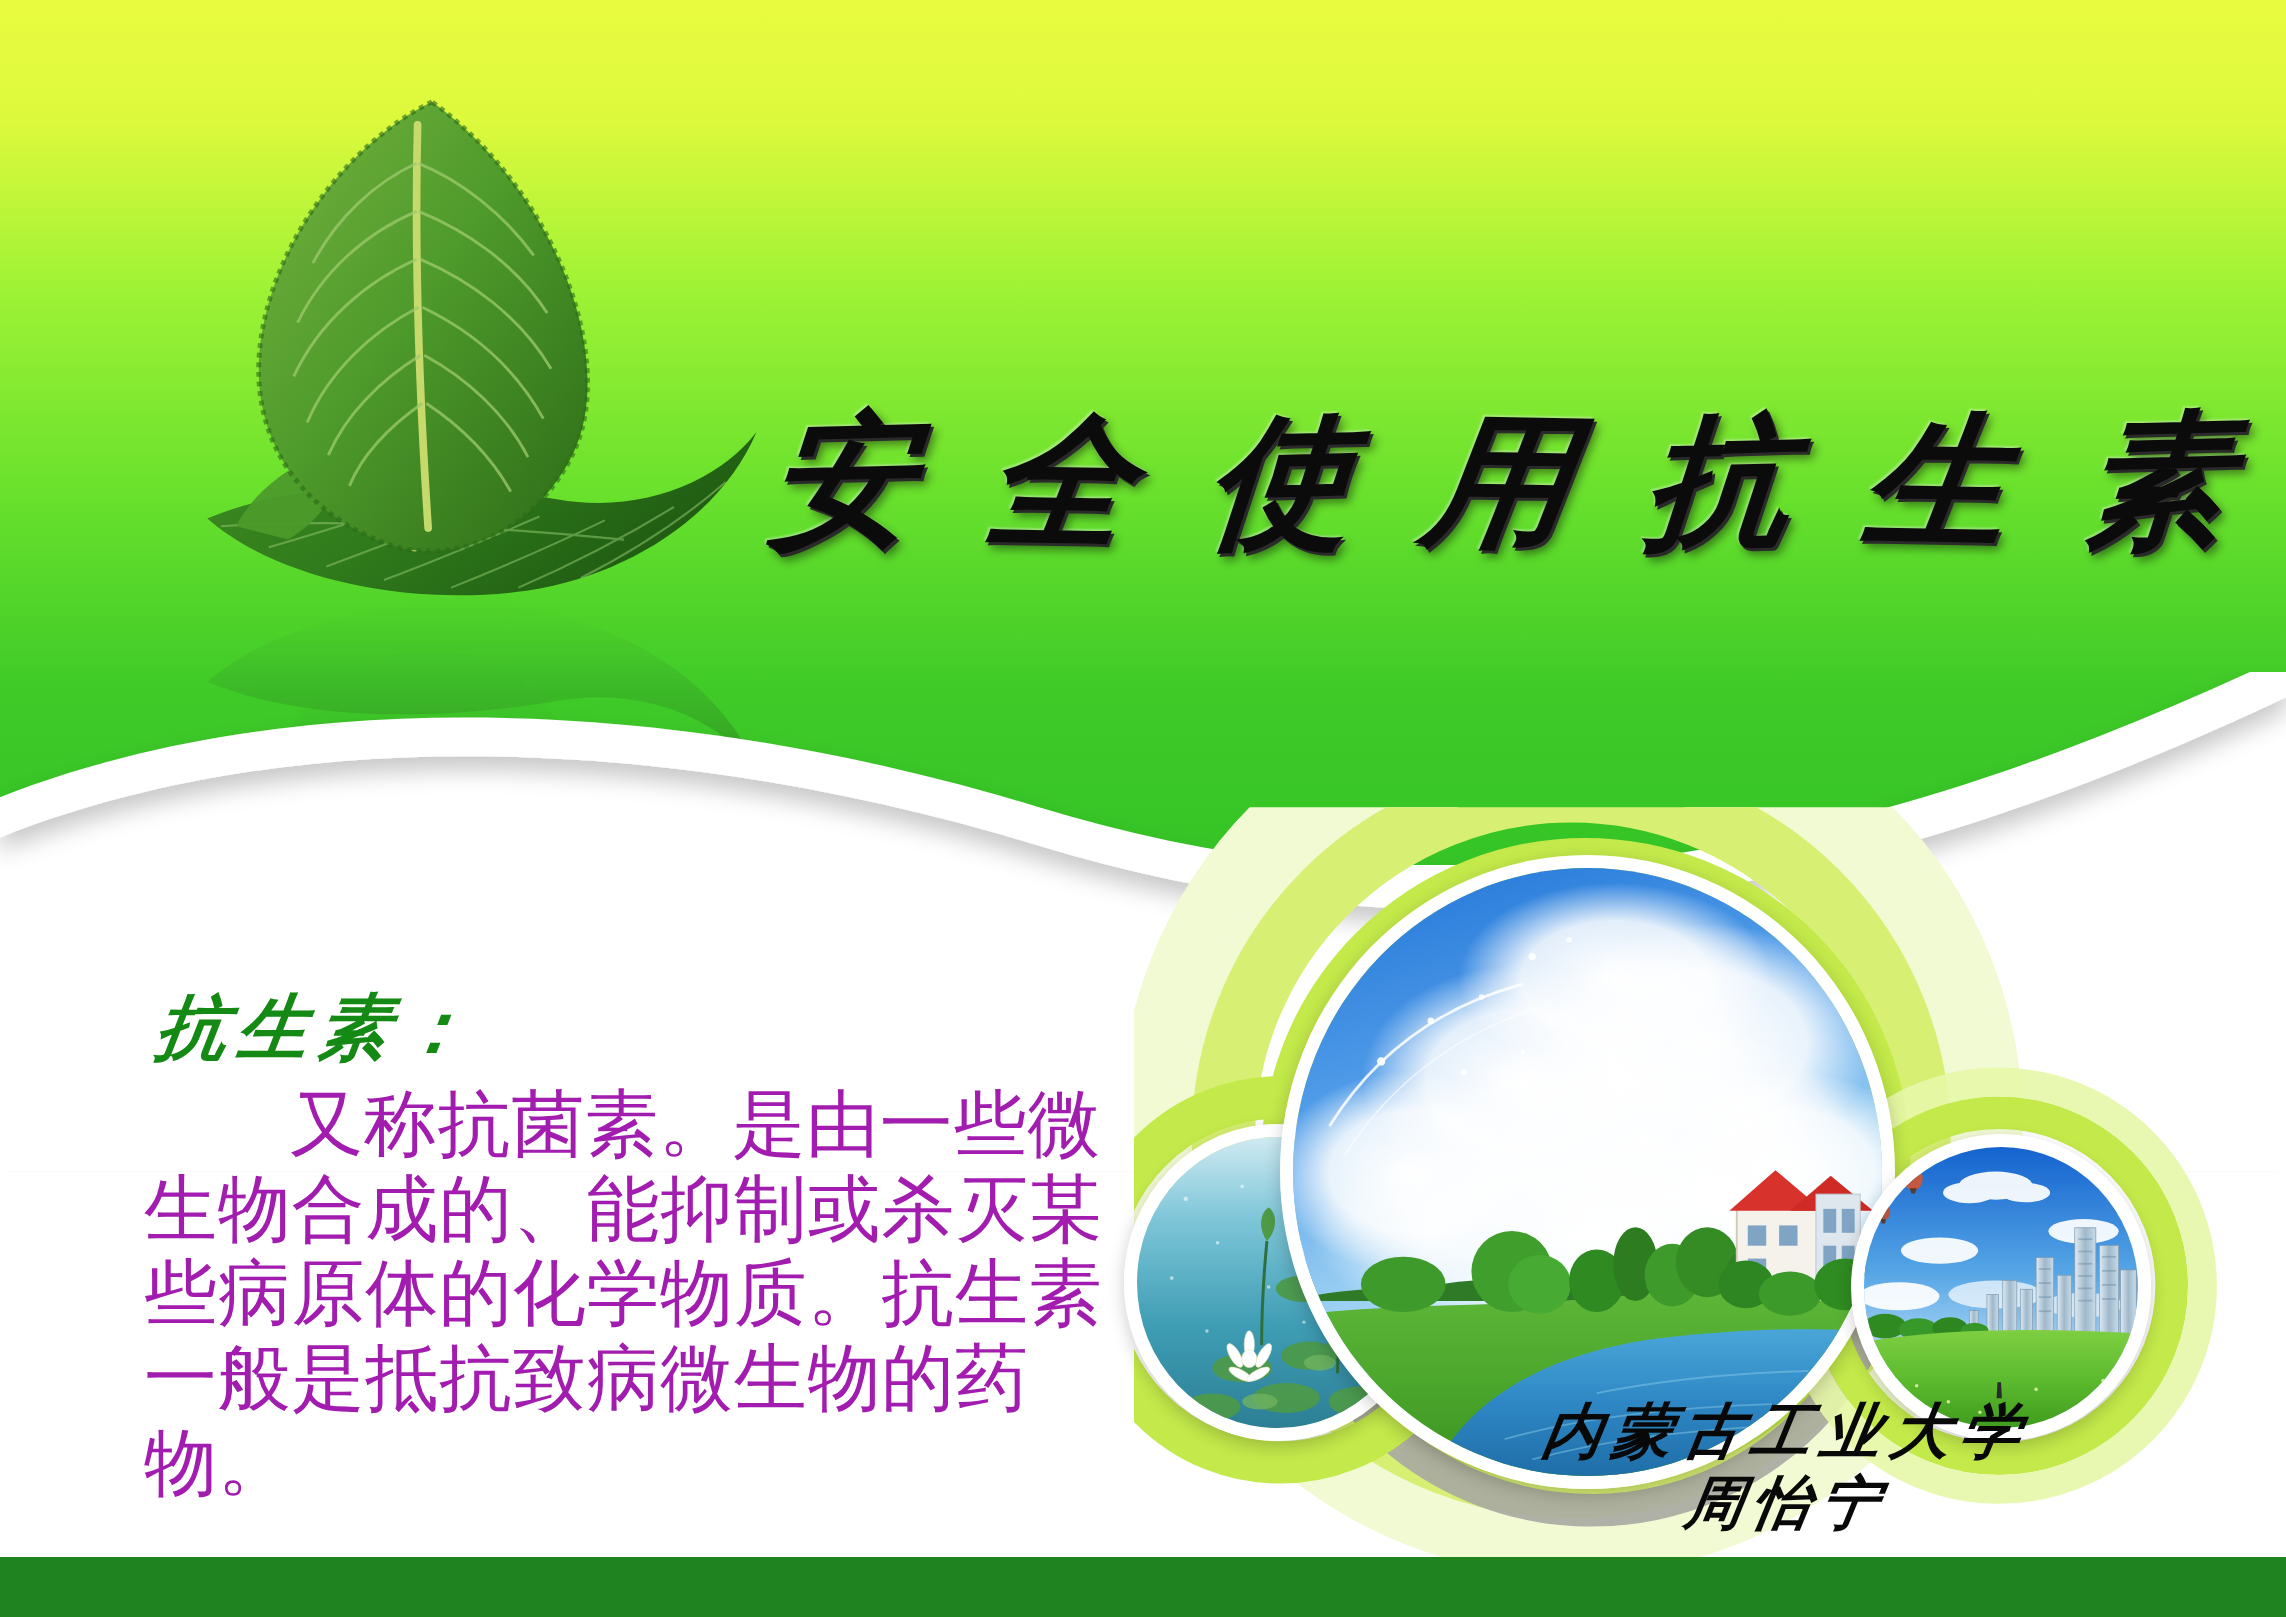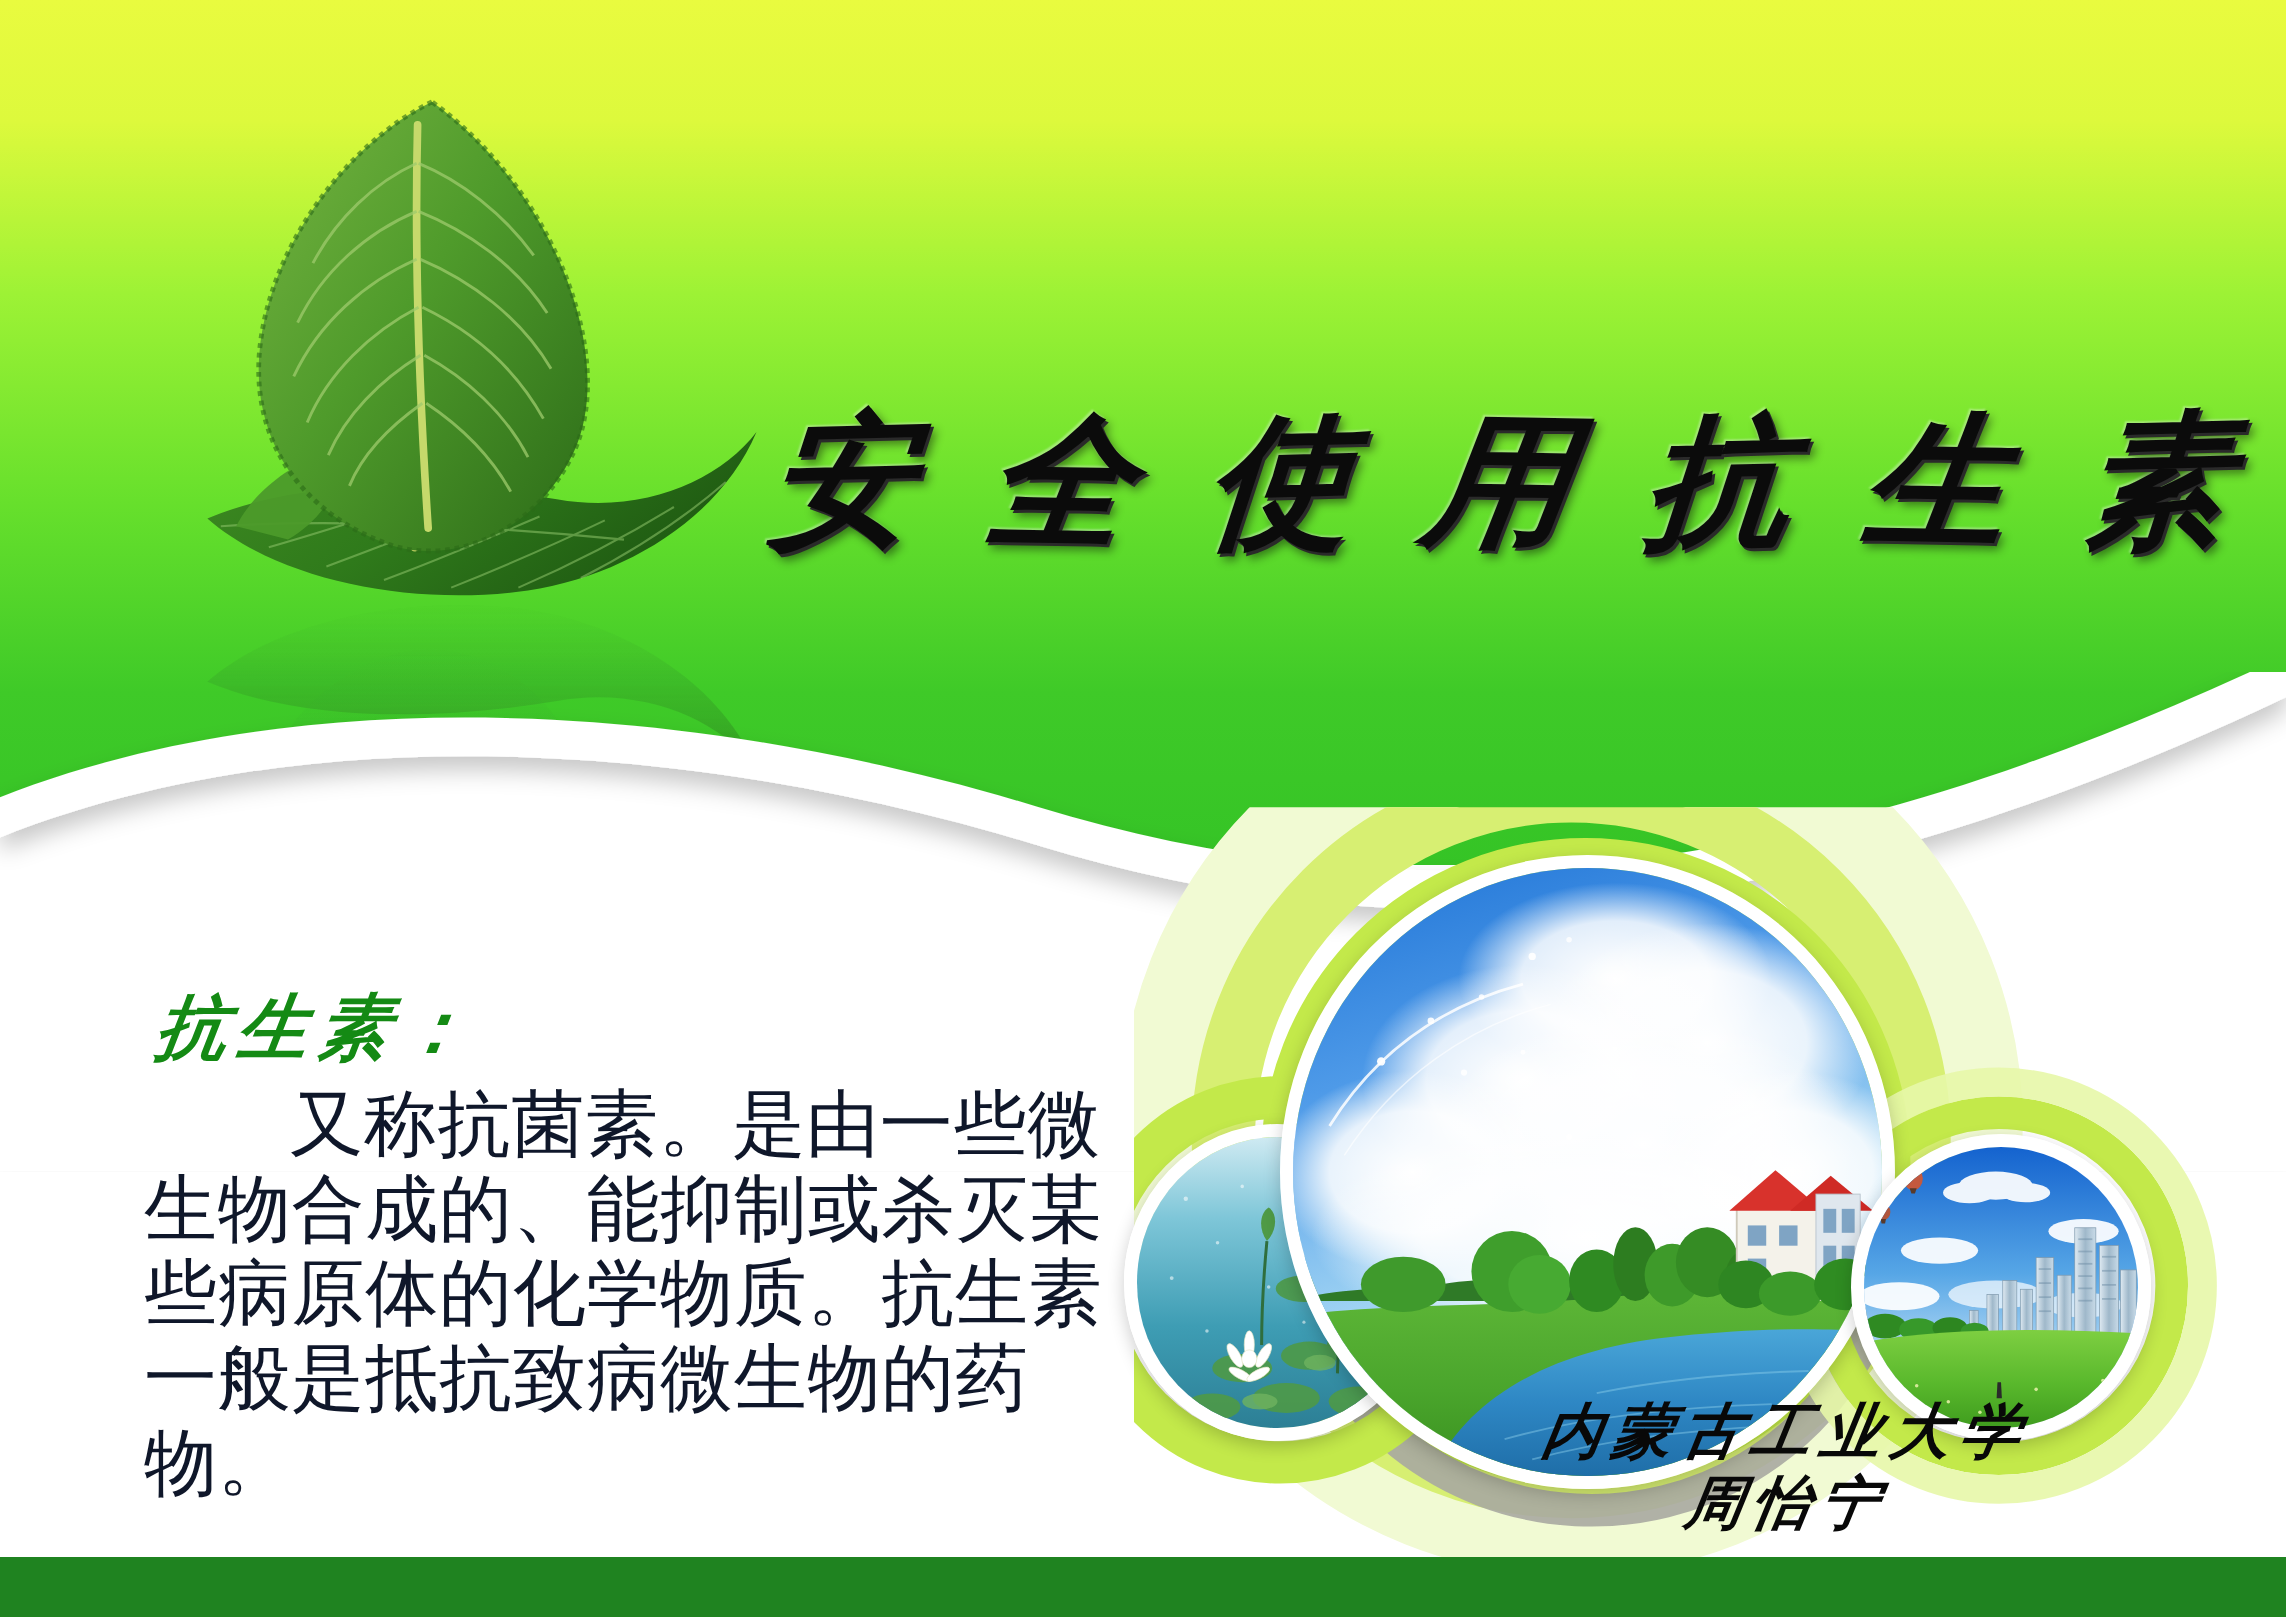--- a/index.html
+++ b/index.html
@@ -74,21 +74,21 @@
     letter-spacing:.14em;
     transform:skewX(-8deg);
     transform-origin:left center;
     margin:0 0 17.3px 13.4px;
     white-space:nowrap;
   }
   #text-body{
     font-family:"DejaVu Sans","Liberation Sans",sans-serif;
     font-size:73px;
     line-height:1.16;
-    color:#0f172a;
+    color:#a21caf;
     margin:0;
     text-indent:2em;
     letter-spacing:.01em;
     word-break:break-all;
   }
 
   
   #collage{
     position:absolute; left:1134px; top:807px; width:1153px; height:769px;
   }

